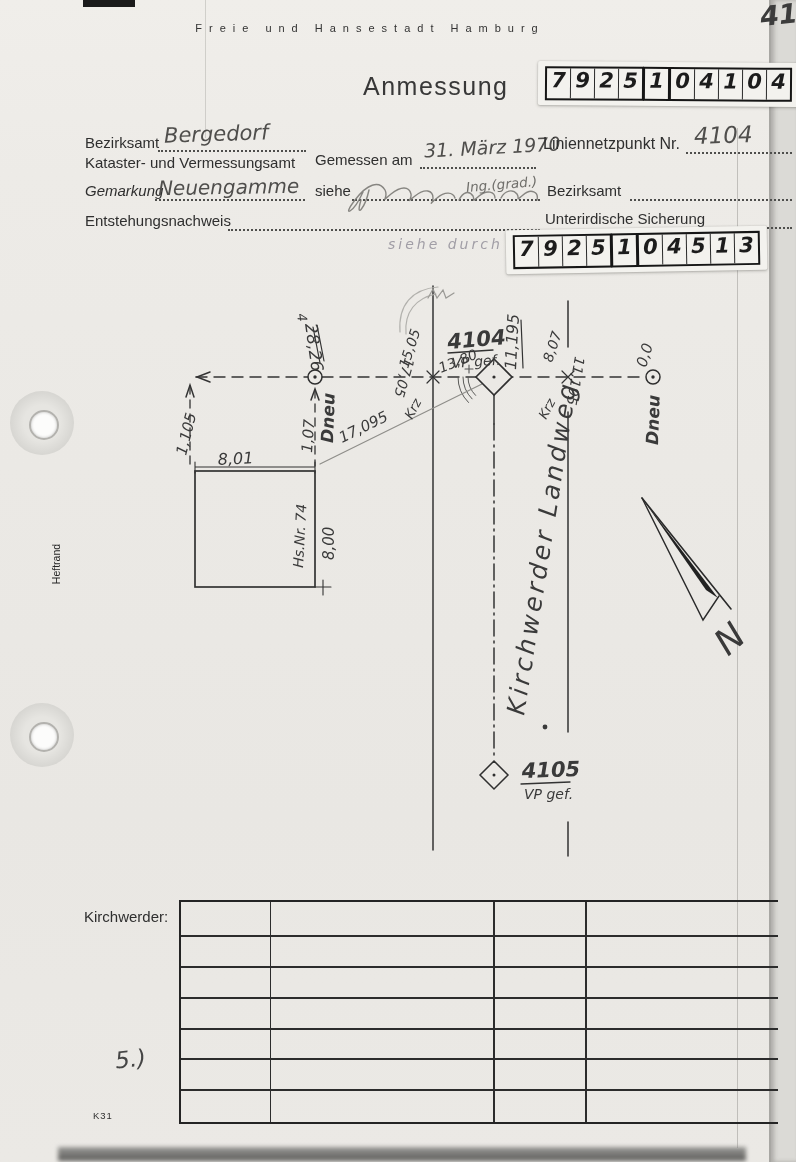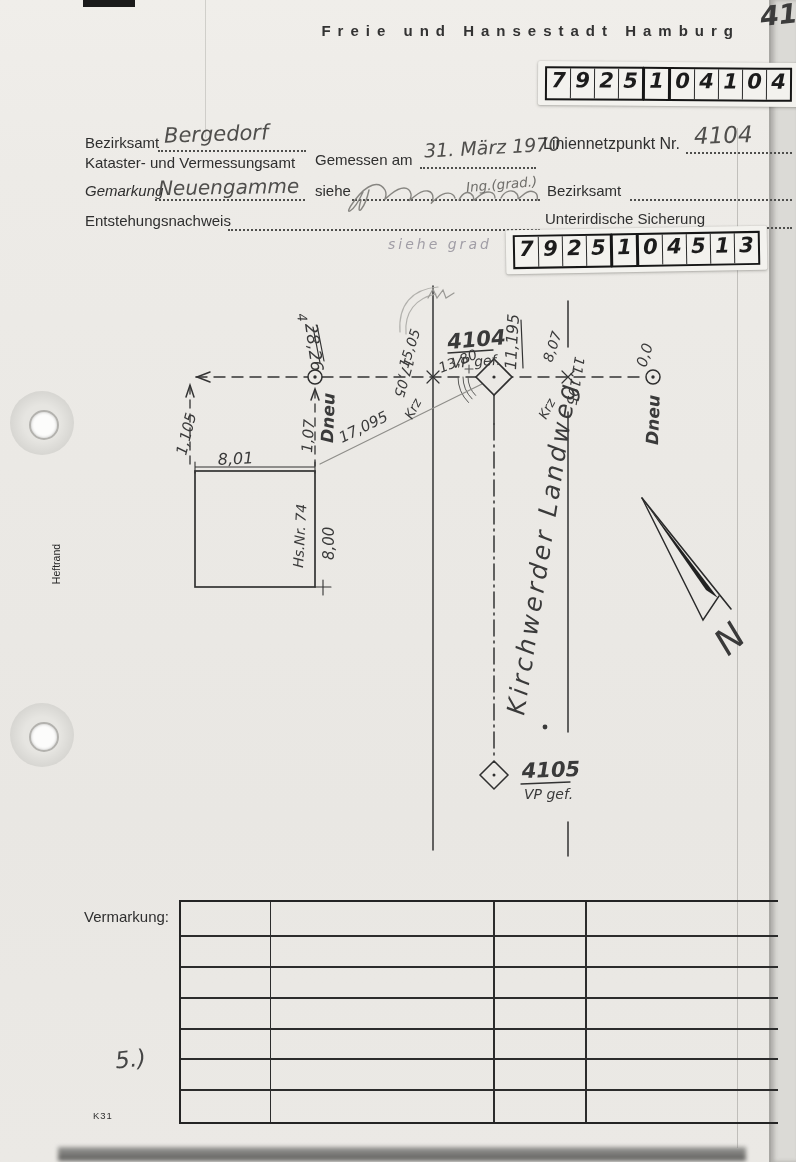--- a/index.html
+++ b/index.html
@@ -42,21 +42,22 @@
   <div class="hole" style="left:10px;top:391px;">
     <div class="hole-inner"></div>
   </div>
   <div class="hole" style="left:10px;top:703px;">
     <div class="hole-inner"></div>
   </div>
   <div class="abs printed" style="left:36px;top:558px;font-size:10.5px;color:#262626;transform:rotate(-90deg);">Heftrand</div>
 
   <div class="abs hand" style="left:760px;top:-2px;font-size:27px;font-weight:700;color:#3c3c3c;transform:rotate(-6deg);">416</div>
 
-  <div class="abs printed" style="left:0;top:22px;width:740px;text-align:right;font-size:15px;letter-spacing:7px;color:#333;font-weight:bold;">Freie und Hansestadt Hamburg</div>
+  <div class="abs printed" style="left:0;top:22px;width:740px;text-align:center;font-size:11px;letter-spacing:7px;color:#333;">Freie und Hansestadt Hamburg</div>
+  <div class="abs printed" style="left:363px;top:72px;font-size:25px;letter-spacing:1.5px;color:#383838;">Anmessung</div>
 
   <div class="sticker" style="left:538px;top:62px;transform:rotate(.4deg);">
     <div class="cells">
       <div class="grp">
         <span class="cell">7</span>
         <span class="cell">9</span>
         <span class="cell">2</span>
         <span class="cell">5</span>
       </div>
       <div class="grp">
@@ -98,21 +99,21 @@
 
   <div class="abs printed" style="left:547px;top:182px;font-size:15px;">Bezirksamt</div>
   <div class="abs dots" style="left:630px;top:198px;width:162px;"></div>
 
   <div class="abs printed" style="left:85px;top:212px;font-size:15px;">Entstehungsnachweis</div>
   <div class="abs dots" style="left:228px;top:228px;width:312px;"></div>
 
   <div class="abs printed" style="left:545px;top:210px;font-size:15px;text-align:center;">Unterirdische Sicherung</div>
   <div class="abs dots" style="left:712px;top:226px;width:80px;"></div>
 
-  <div class="abs pencil" style="left:388px;top:236px;font-size:14px;letter-spacing:3px;">siehe grad</div>
+  <div class="abs pencil" style="left:388px;top:236px;font-size:14px;letter-spacing:3px;">siehe durch</div>
   <div class="sticker" style="left:506px;top:228px;transform:rotate(-1deg);">
     <div class="cells">
       <div class="grp">
         <span class="cell">7</span>
         <span class="cell">9</span>
         <span class="cell">2</span>
         <span class="cell">5</span>
       </div>
       <div class="grp">
         <span class="cell">1</span>
@@ -207,21 +208,21 @@
     <text transform="translate(405,357) rotate(106)" font-size="14">17,05</text>
     <text transform="translate(441,373) rotate(-22)" font-size="14">13,80</text>
     <text transform="translate(412,420) rotate(-62)" font-size="13" fill="#4f4f4d">Krz</text>
     <text transform="translate(546,420) rotate(-62)" font-size="13" fill="#4f4f4d">Krz</text>
     <text transform="translate(516,370) rotate(-87)" font-size="16">11,195</text>
     <text transform="translate(552,363) rotate(-72)" font-size="14">8,07</text>
     <text transform="translate(575,356) rotate(100)" font-size="14">11,195</text>
     <text transform="translate(646,368) rotate(-73)" font-size="15">0,0</text>
   </svg>
 
-  <div class="abs printed" style="left:84px;top:908px;font-size:15px;">Vermarkung:</div>
+  <div class="abs printed" style="left:84px;top:908px;font-size:15px;">Kirchwerder:</div>
   <div class="abs" style="left:179px;top:900px;width:597px;height:220px;border-top:2.2px solid #242424;border-bottom:2.2px solid #242424;border-left:2.2px solid #242424;">
     <div class="tbl-hline" style="top:33px;"></div>
     <div class="tbl-hline" style="top:64px;"></div>
     <div class="tbl-hline" style="top:95px;"></div>
     <div class="tbl-hline" style="top:126px;"></div>
     <div class="tbl-hline" style="top:156px;"></div>
     <div class="tbl-hline" style="top:187px;"></div>
     <div class="tbl-vline" style="left:89px;width:1.3px;"></div>
     <div class="tbl-vline" style="left:312px;width:2.4px;"></div>
     <div class="tbl-vline" style="left:404px;width:1.5px;"></div>

